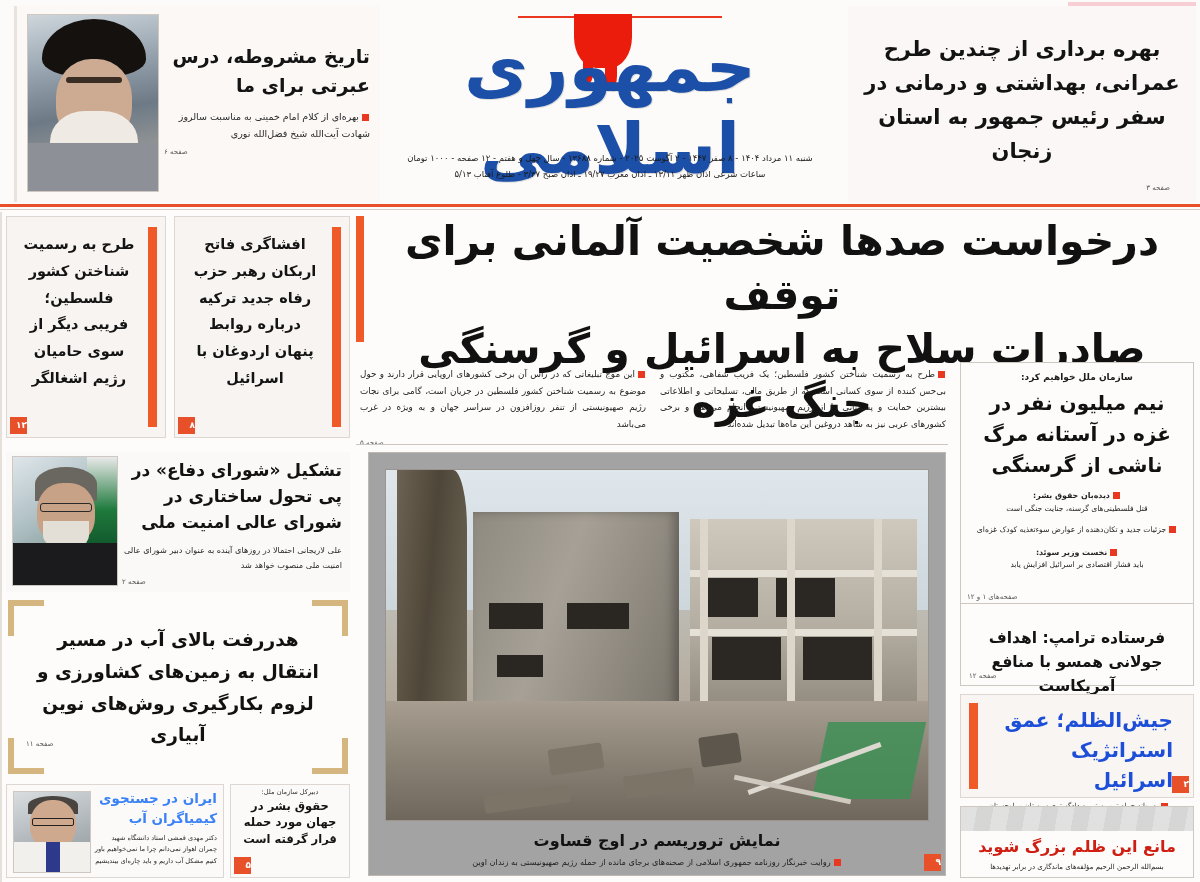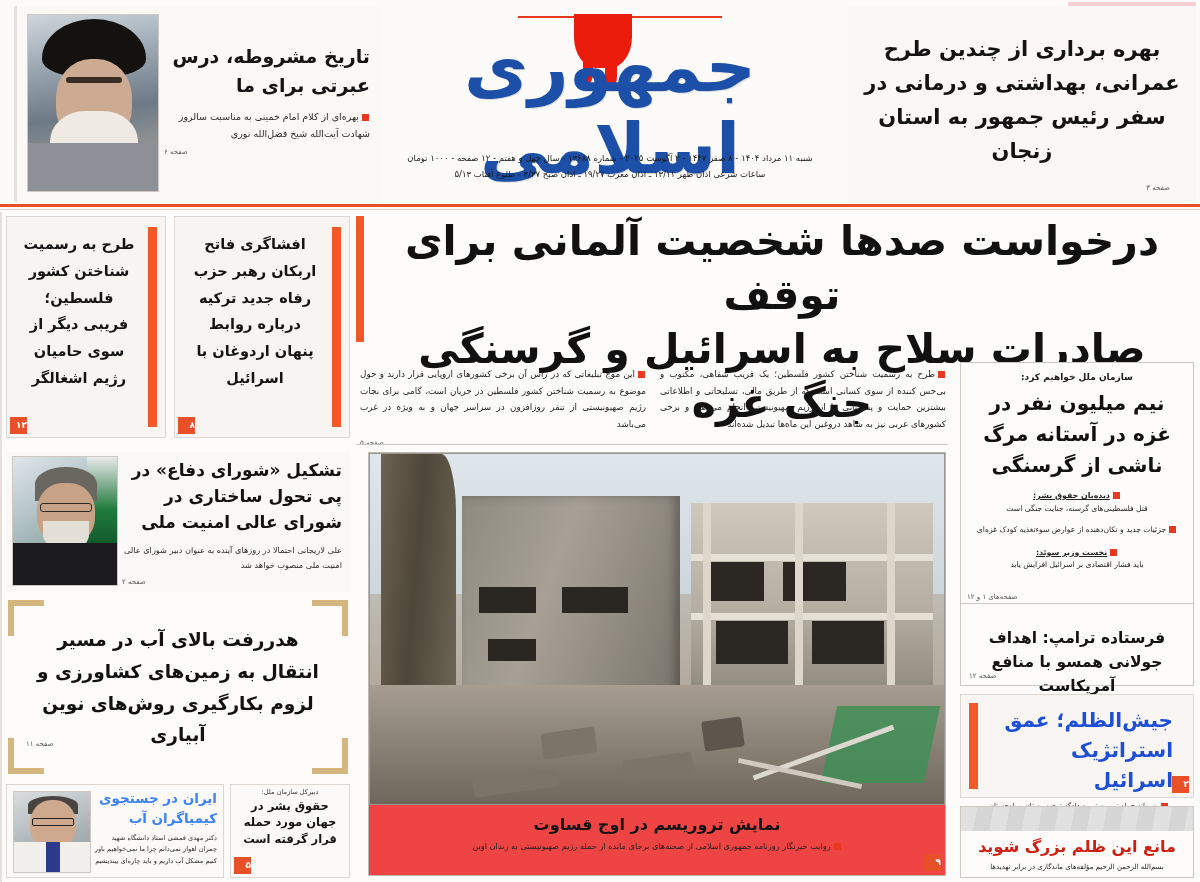--- a/index.html
+++ b/index.html
@@ -255,22 +255,22 @@
   .chem-photo .tie { position: absolute; bottom: 0; left: 32px; width: 14px; height: 30px; background: #2d3a8c; }
   .chem-text { position: absolute; top: 4px; right: 6px; width: 124px; direction: rtl; text-align: right; }
   .chem-title { font-size: 13.5px; font-weight: bold; line-height: 1.45; color: #3b82f6; }
   .chem-sub { margin-top: 5px; font-size: 6.6px; line-height: 1.7; color: #2b2b2b; }
   .un-text { padding: 3px 7px 0 7px; direction: rtl; text-align: center; font-size: 11.5px; font-weight: bold; line-height: 1.45; color: #141414; }
   .un-kicker { font-size: 6.6px; font-weight: normal; color: #333; }
 
   
   .photo-frame {
     position: absolute; top: 452px; left: 368px; width: 578px; height: 424px;
-    background: #ef4444; border: 1px solid #bdb8b3;
-    padding: 0;
+    background: #a3a3a3; border: 1px solid #bdb8b3;
+    padding: 16px;
   }
   .photo {
     position: relative; width: 100%; height: 352px;
     border: 1px solid #9a968f; overflow: hidden;
     background: linear-gradient(180deg,#cfd8de 0%,#c2c7c3 22%,#b6ada0 62%,#9c958a 100%);
   }
   .ph-sky { position: absolute; top: 0; left: 0; width: 100%; height: 40%; background: linear-gradient(180deg,#dfe7ec,#cdd6da); }
   .ph-bldg-a {
     position: absolute; top: 12%; left: 16%; width: 38%; height: 62%;
     background: linear-gradient(110deg,#8e8a80 0%,#a6a096 40%,#79746b 100%);
@@ -310,21 +310,21 @@
 
   
   .rc-un {
     position: absolute; top: 362px; left: 960px; width: 234px; height: 242px;
     background: #fdfcfa; border: 1px solid #cfc8c1;
   }
   .rc-kicker { padding-top: 9px; direction: rtl; text-align: center; font-size: 9px; font-weight: bold; color: #1c1c1c; }
   .rc-title { padding: 6px 10px 0 10px; direction: rtl; text-align: center; font-size: 20px; font-weight: bold; line-height: 1.55; color: #111; }
   .rc-bullets { padding: 8px 9px 0 9px; direction: rtl; text-align: center; }
   .rc-bul { margin-bottom: 9px; font-size: 7.6px; line-height: 1.65; color: #242424; }
-  .rc-bul b { font-size: 7.9px; text-decoration: underline; }
+  .rc-bul b { font-size: 7.9px; }
   .rc-ref { position: absolute; bottom: 2px; left: 6px; }
 
   .rc-trump {
     position: absolute; top: 604px; left: 960px; width: 234px; height: 82px;
     background: transparent; border: 1px solid #cfc8c1; border-top: none;
   }
   .rc-trump .t { padding: 22px 10px 0 10px; direction: rtl; text-align: center; font-size: 15.5px; font-weight: bold; line-height: 1.55; color: #131313; }
   .rc-trump .r { position: absolute; bottom: 5px; left: 8px; }
 
   .rc-jeish {

